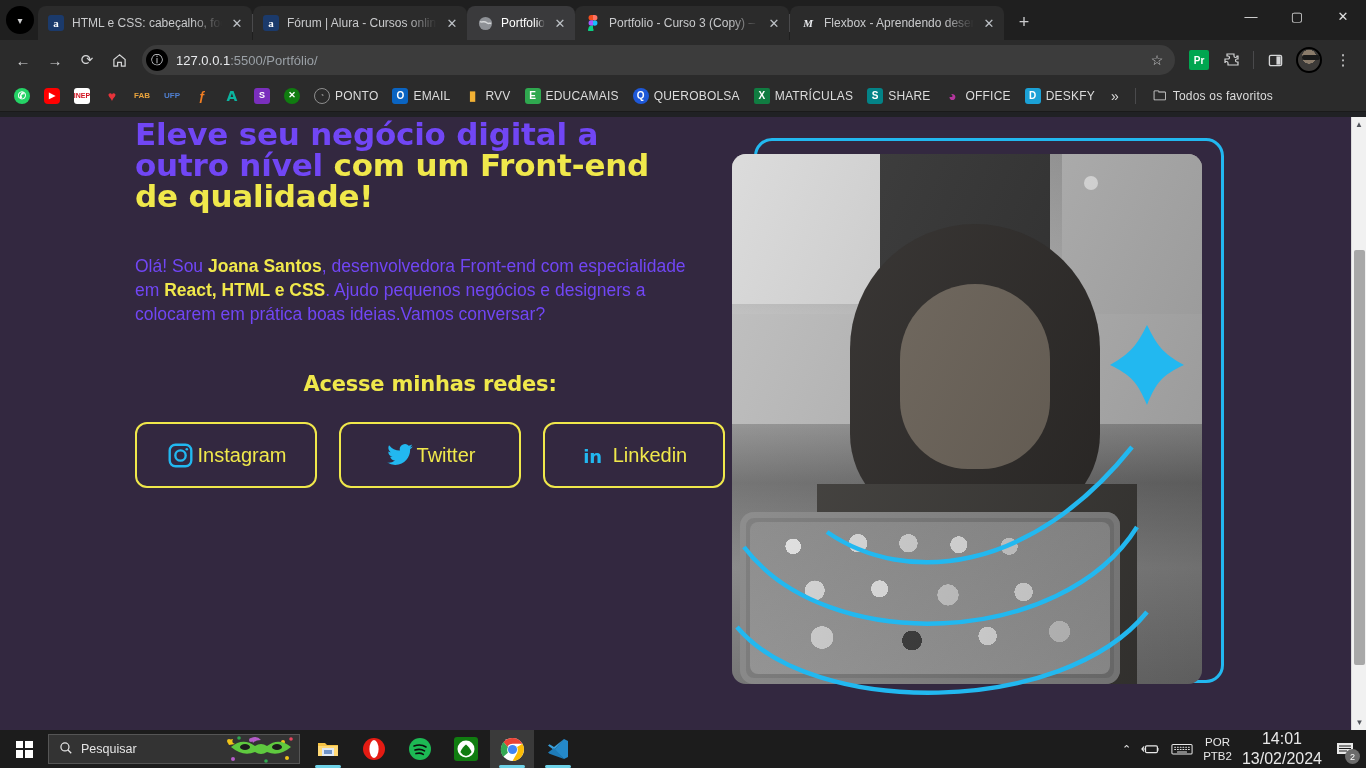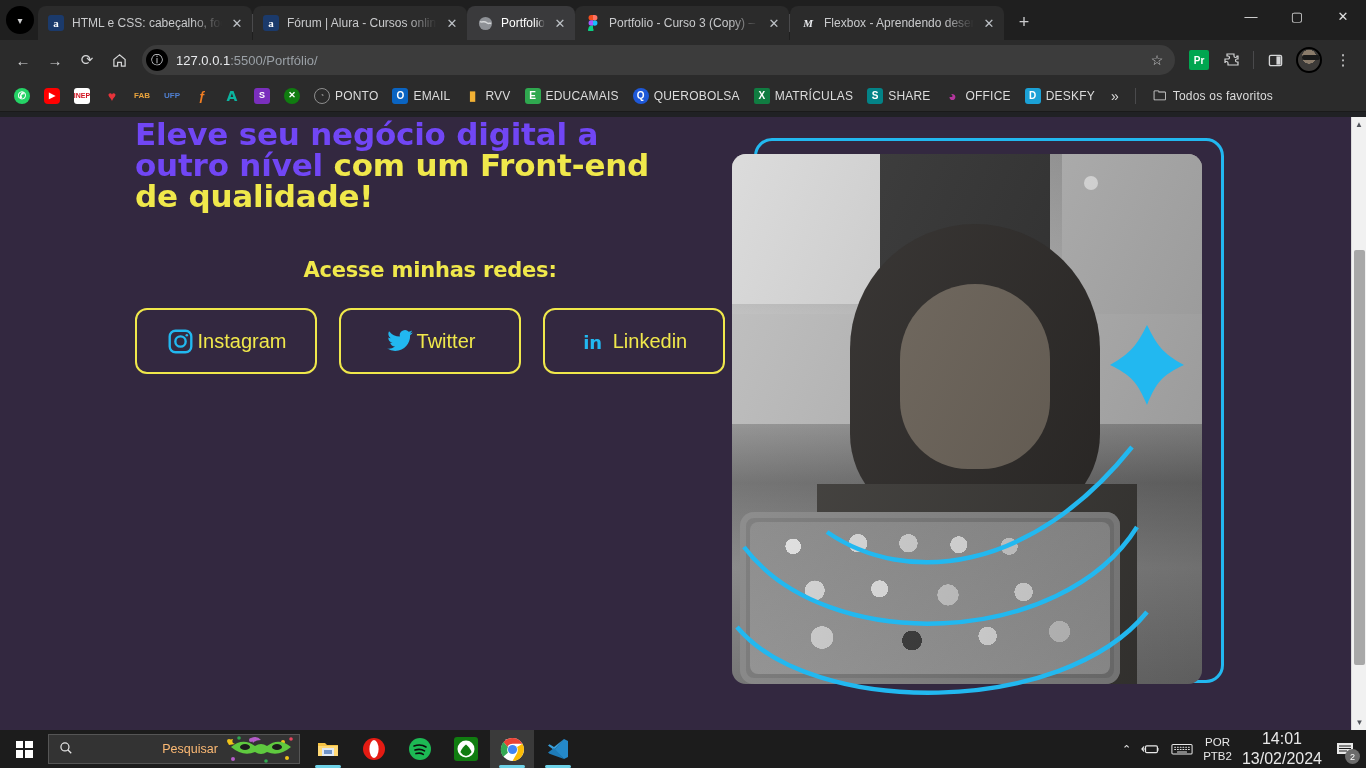--- a/index.html
+++ b/index.html
@@ -246,21 +246,21 @@
   }
   .start-glyph { width: 17px; height: 17px; display:grid;
     grid-template-columns: 1fr 1fr; grid-template-rows: 1fr 1fr; gap: 2px; }
   .start-glyph i { background: #fff; display: block; }
   .tb-search {
     width: 252px; height: 30px; background: #333333; border: 1px solid #555;
     display: flex; align-items: center; gap: 8px; padding-left: 10px;
     position: relative; overflow: hidden; cursor: text;
   }
   .tb-search .mag { color: #e6e6e6; font-size: 13px; flex: none; }
-  .tb-search .ph { color: #fdba74; font-size: 12.5px; flex: 1; text-align: center; }
+  .tb-search .ph { color: #e5e5e5; font-size: 12.5px; flex: 1; }
   .tb-mask { position: absolute; right: 0; top: 0; width: 78px; height: 30px; }
   .tb-apps { display: flex; align-items: center; gap: 2px; margin-left: 6px; }
   .tb-app {
     width: 44px; height: 38px; display: flex; align-items: center;
     justify-content: center; position: relative; cursor: pointer;
   }
   .tb-app.running::after {
     content: ""; position: absolute; bottom: 0; left: 9px; right: 9px;
     height: 3px; background: #6fd3e8; border-radius: 2px;
   }
@@ -452,20 +452,21 @@
       </div>
     </div>
   </div>
 
   <div class="viewport">
     <div class="page">
 
       <div class="left-col">
         <h1 class="headline"><span class="hl-purple">Eleve seu negócio digital a outro nível </span><span>com um Front-end de qualidade!</span></h1>
 
+        <p class="intro"><span>Olá! Sou </span><b>Joana Santos</b><span>, desenvolvedora Front-end com especialidade em </span><b>React, HTML e CSS</b><span>. Ajudo pequenos negócios e designers a colocarem em prática boas ideias.Vamos conversar?</span></p>
 
         <h2 class="redes-title">Acesse minhas redes:</h2>
 
         <div class="social-list">
           <a class="social-btn">
             <span class="sico">
               <svg width="27" height="27" viewBox="0 0 24 24" fill="none" stroke="#22b8f0" stroke-width="2.1">
                 <rect x="2.4" y="2.4" width="19.2" height="19.2" rx="5.2"></rect>
                 <circle cx="12" cy="12" r="4.6"></circle>
                 <circle cx="17.6" cy="6.4" r="1.15" fill="#22b8f0" stroke="none"></circle>

